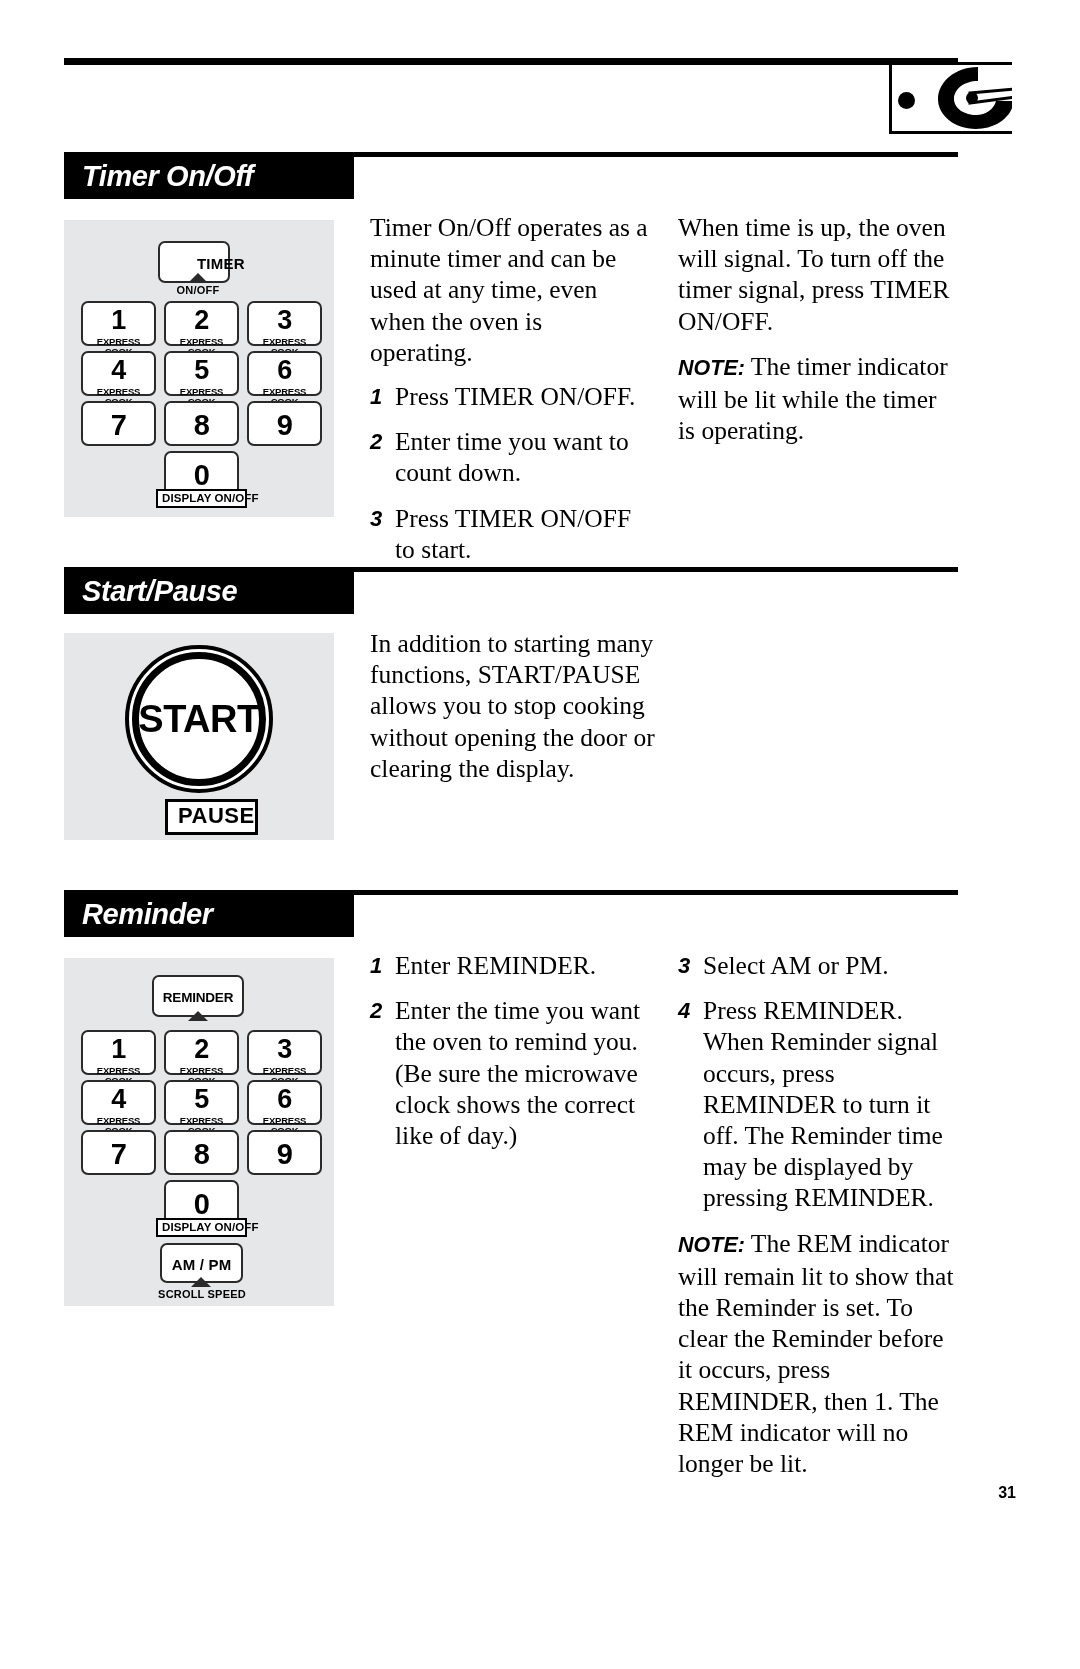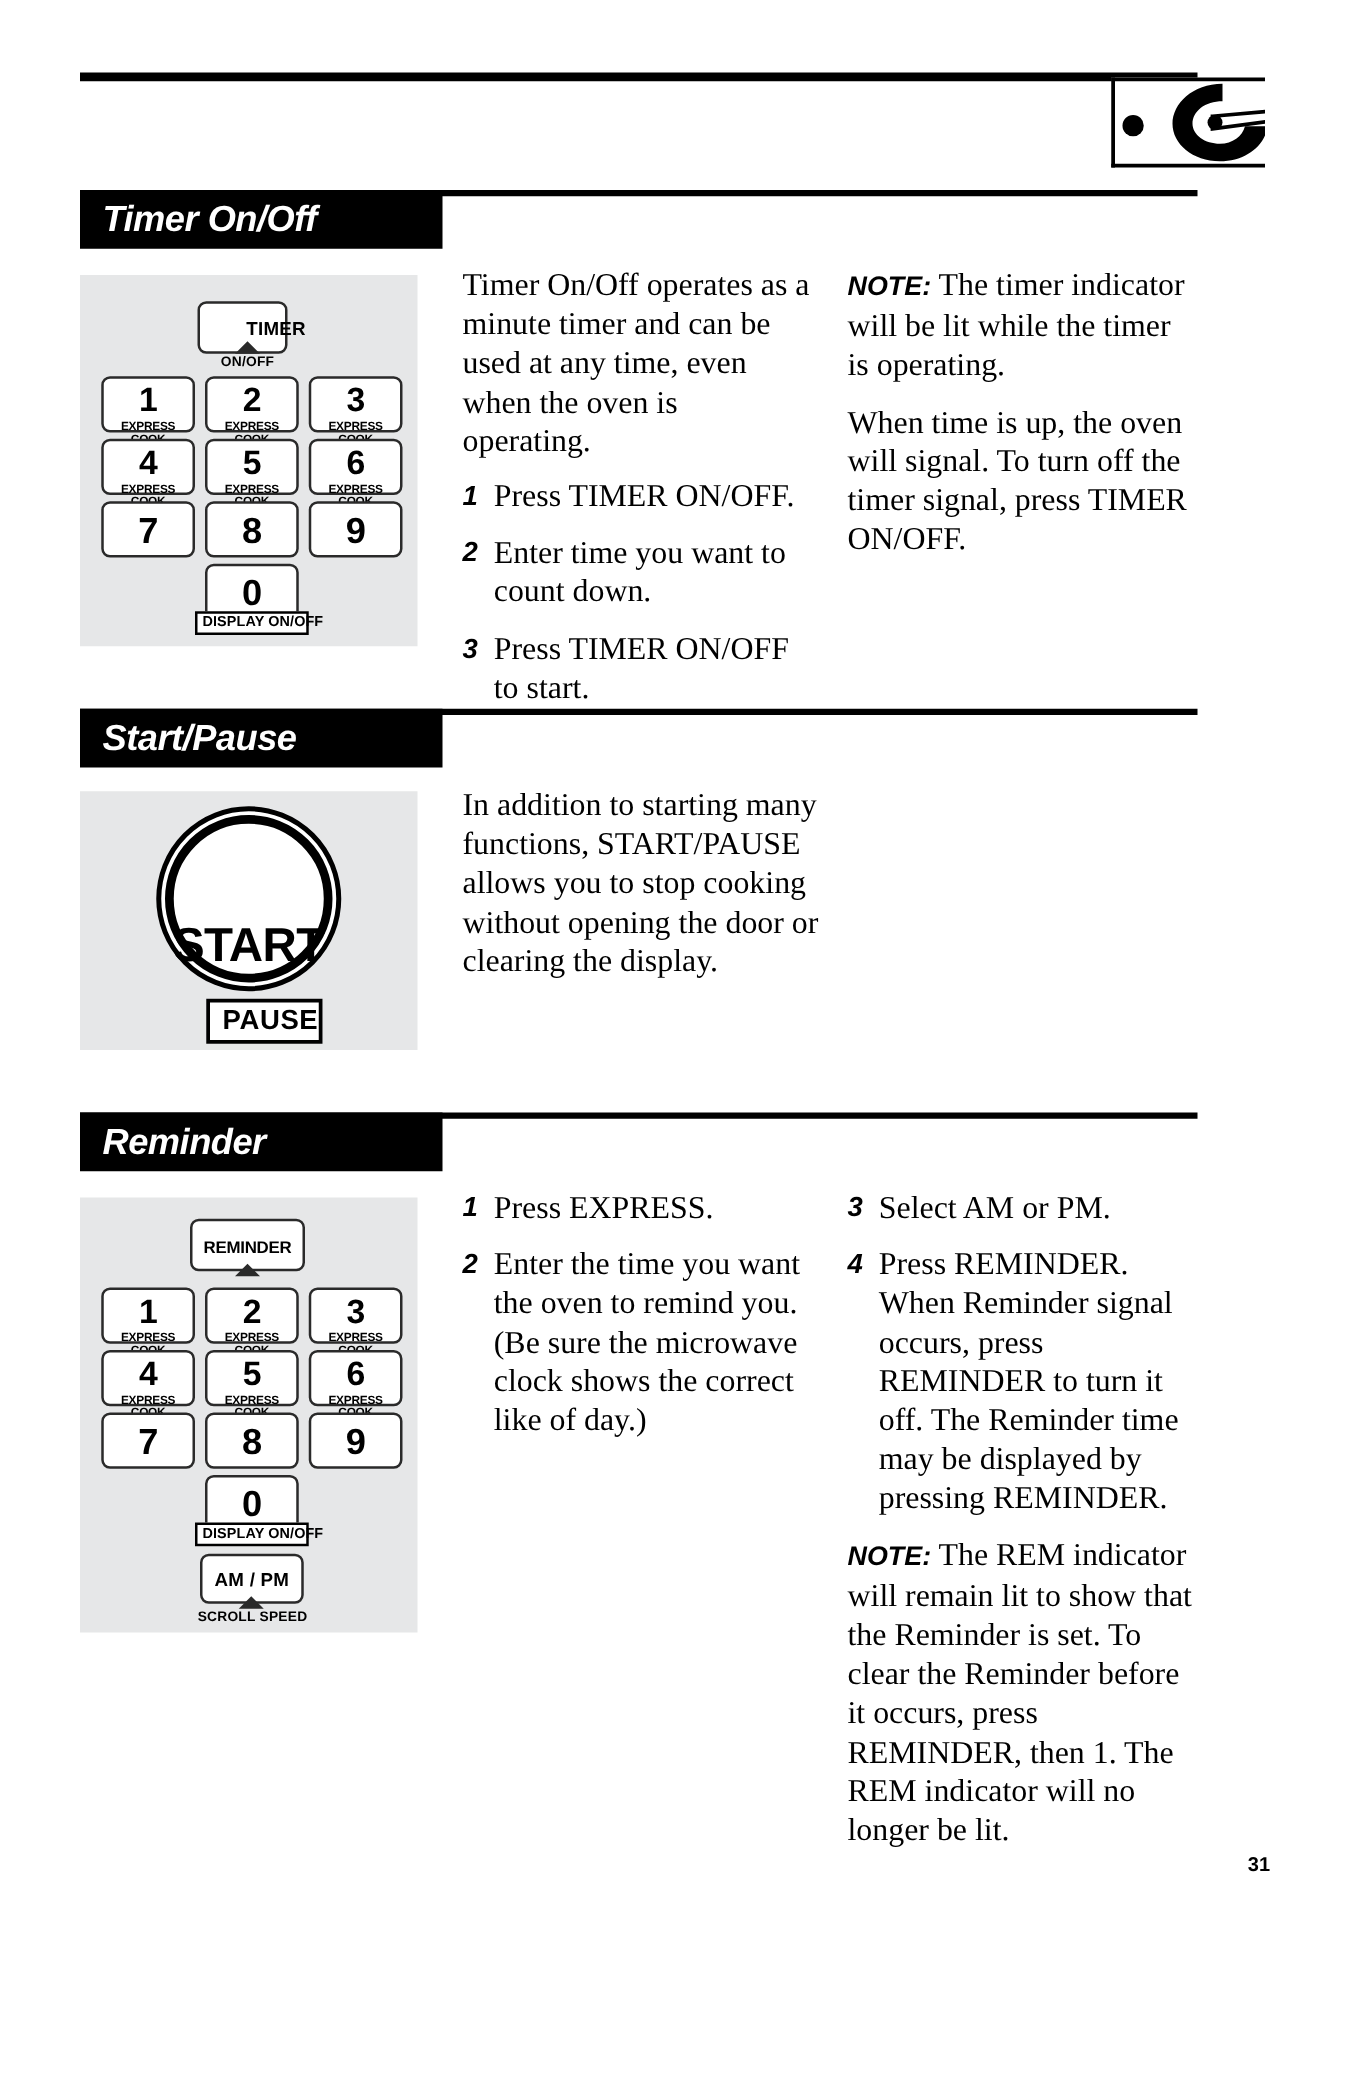--- a/index.html
+++ b/index.html
@@ -321,33 +321,33 @@
       <span class="n">2</span>
       <span>Enter time you want to count down.</span>
     </div>
     <div class="step">
       <span class="n">3</span>
       <span>Press TIMER ON/OFF to start.</span>
     </div>
   </div>
 
   <div class="col" style="left:678px; top:212px; width:280px;">
+    <p>When time is up, the oven will signal. To turn off the timer signal, press TIMER ON/OFF.</p>
     <p><span class="note-lead">NOTE:</span><span> The timer indicator will be lit while the timer is operating.</span></p>
-    <p>When time is up, the oven will signal. To turn off the timer signal, press TIMER ON/OFF.</p>
   </div>
 
   <div class="sec" style="top:567px;">
     <div class="sec-rule"></div>
     <div class="sec-bar"></div>
     <div class="sec-title">Start/Pause</div>
   </div>
 
   <div class="panel" style="left:64px; top:633px; width:270px; height:207px;">
     <div class="start-outer" style="left:61px; top:12px; width:148px; height:148px;"></div>
-    <div class="start-inner" style="left:68px; top:19px; width:134px; height:134px;align-items:flex-end;">
+    <div class="start-inner" style="left:68px; top:19px; width:134px; height:134px;">
       <span class="start-text">START</span>
     </div>
     <div class="pause-box" style="left:101px; top:166px;">
       <span>PAUSE</span>
     </div>
   </div>
 
   <div class="col" style="left:370px; top:628px; width:290px;">
     <p>In addition to starting many functions, START/PAUSE allows you to stop cooking without opening the door or clearing the display.</p>
   </div>
@@ -405,21 +405,21 @@
     <div class="boxcaption" style="left:92px; top:260px; width:91px; text-align:center;">DISPLAY ON/OFF</div>
 
     <div class="key wide-label" style="left:96px; top:285px; width:83px; height:40px; line-height:40px;">AM / PM</div>
     <div class="notch" style="left:127px; top:319px;"></div>
     <div class="caption" style="left:88px; top:330px; width:100px;">SCROLL SPEED</div>
   </div>
 
   <div class="col" style="left:370px; top:950px; width:280px;">
     <div class="step">
       <span class="n">1</span>
-      <span>Press EXPRESS.</span>
+      <span>Enter REMINDER.</span>
     </div>
     <div class="step">
       <span class="n">2</span>
       <span>Enter the time you want the oven to remind you. (Be sure the microwave clock shows the correct like of day.)</span>
     </div>
   </div>
 
   <div class="col" style="left:678px; top:950px; width:280px;">
     <div class="step">
       <span class="n">3</span>

